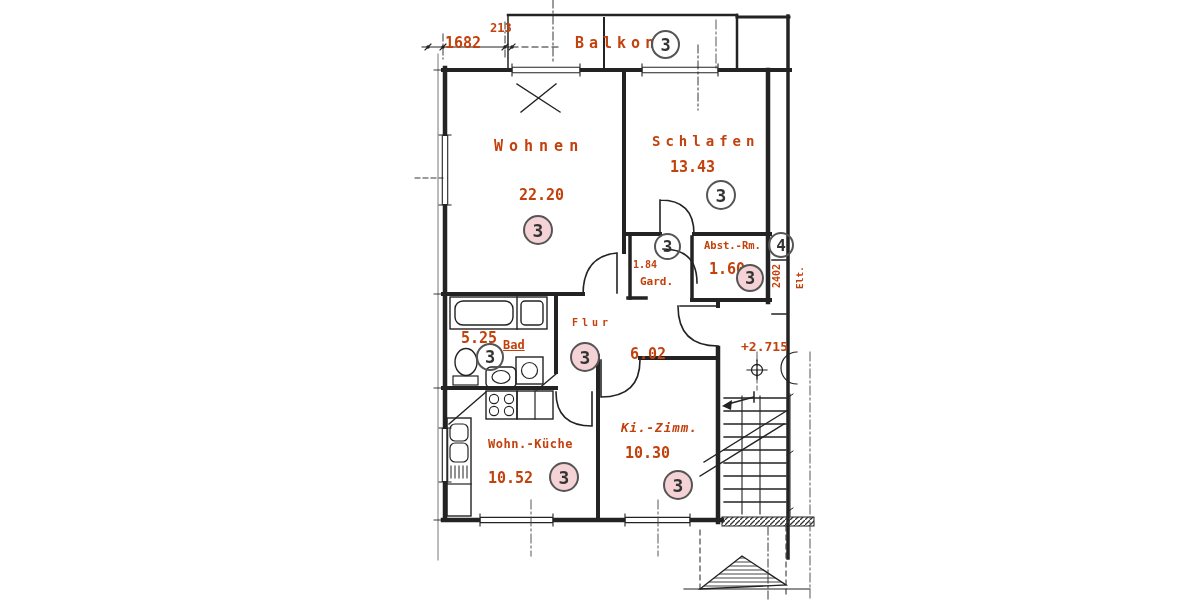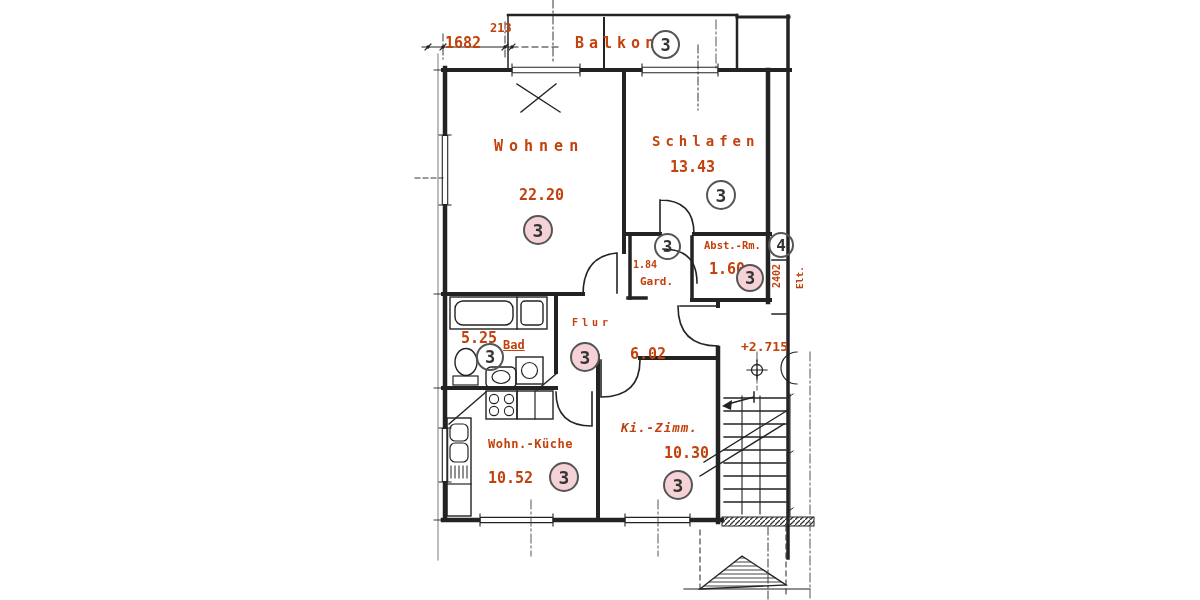--- a/index.html
+++ b/index.html
@@ -217,21 +217,21 @@
       <span>3</span>
     </div>
 
   <div class="lbl" style="left:488px;top:438px;font-size:12px;letter-spacing:0.5px;">Wohn.-Küche</div>
   <div class="lbl" style="left:488px;top:471px;font-size:15px;">10.52</div>
   <div class="marker pink" style="left:549px;top:462px;width:30px;height:30px;font-size:18px;">
       <span>3</span>
     </div>
 
   <div class="lbl" style="left:621px;top:422px;font-size:12.5px;letter-spacing:1px;font-style:italic;">Ki.-Zimm.</div>
-  <div class="lbl" style="left:625px;top:446px;font-size:15px;margin-left:39px;">10.30</div>
+  <div class="lbl" style="left:625px;top:446px;font-size:15px;">10.30</div>
   <div class="marker pink" style="left:663px;top:470px;width:30px;height:30px;font-size:18px;">
       <span>3</span>
     </div>
 
   <div class="lbl" style="left:741px;top:340px;font-size:13px;">+2.715</div>
 
   <div class="marker" style="left:768px;top:232px;width:26px;height:26px;font-size:16px;">
       <span>4</span>
     </div>
   <div class="lbl v-text" style="left:772px;top:264px;font-size:10px;">2402</div>

